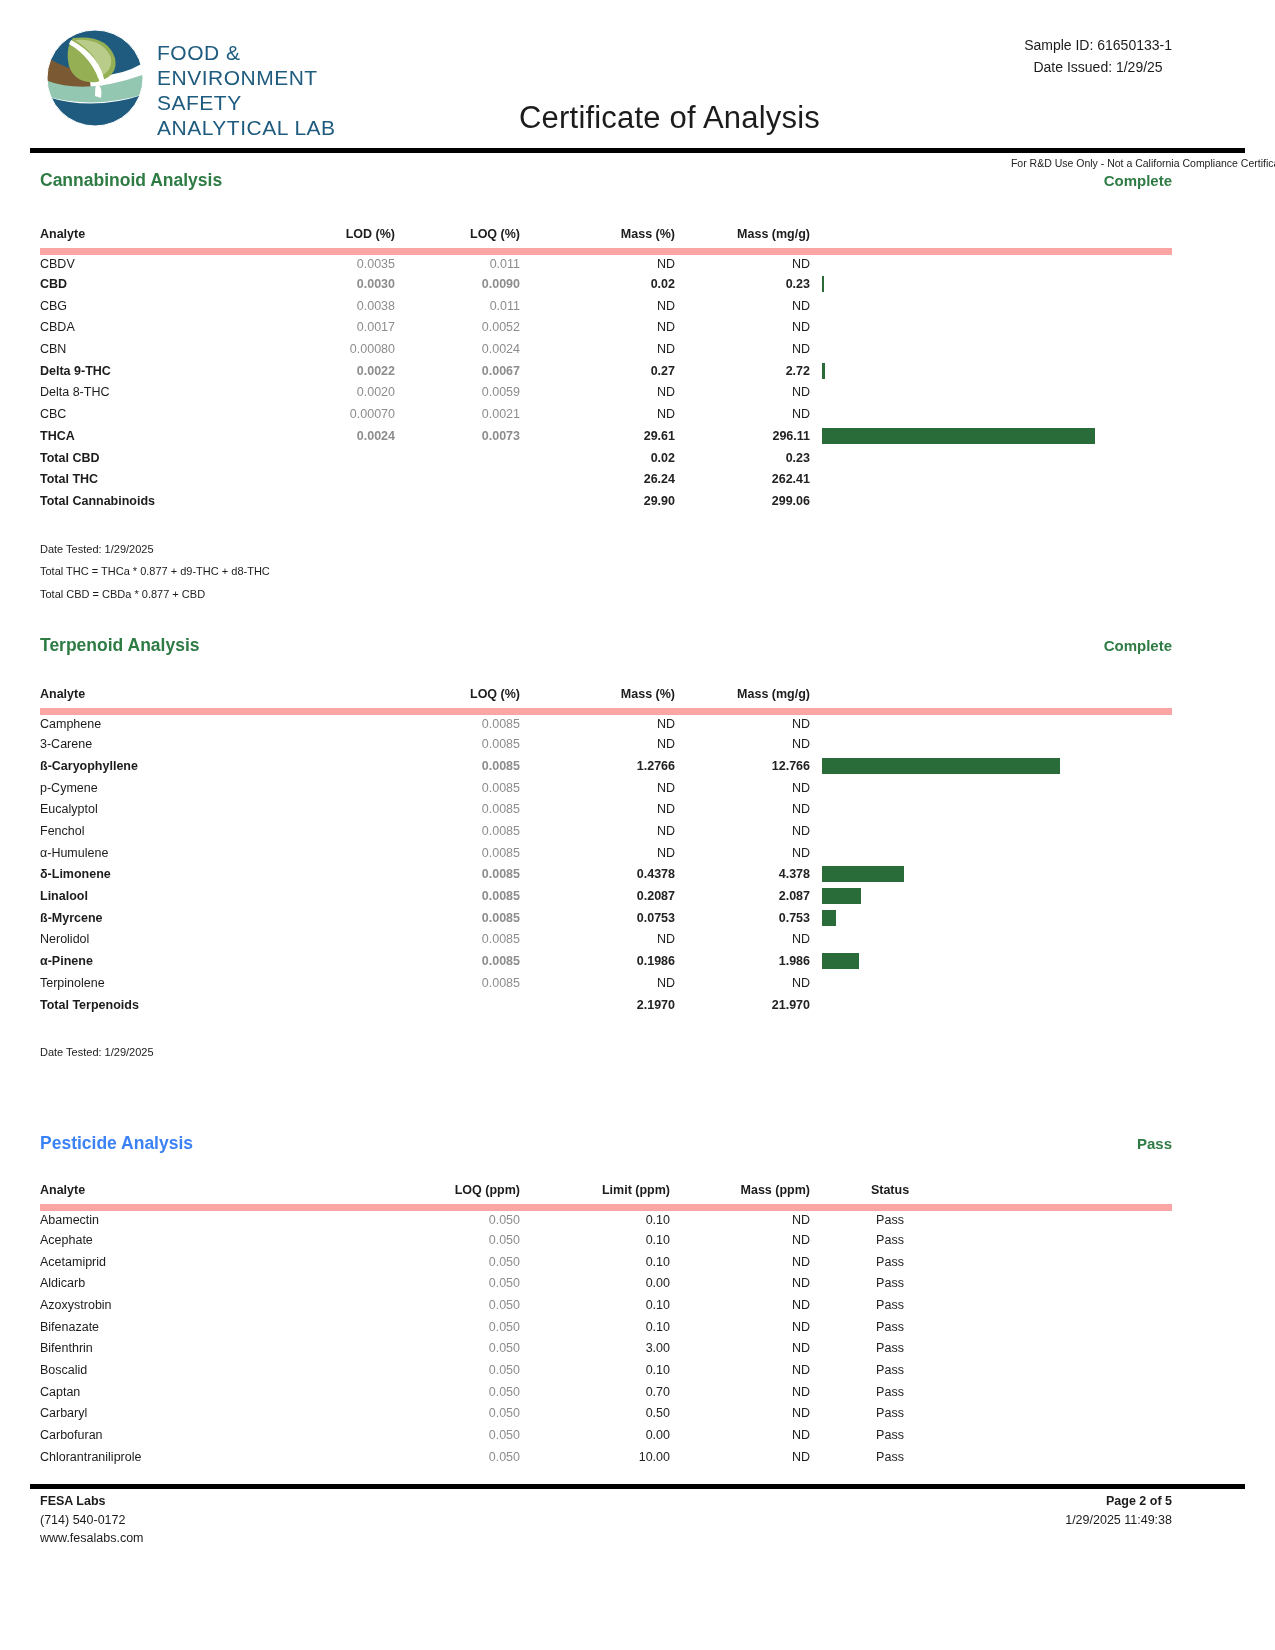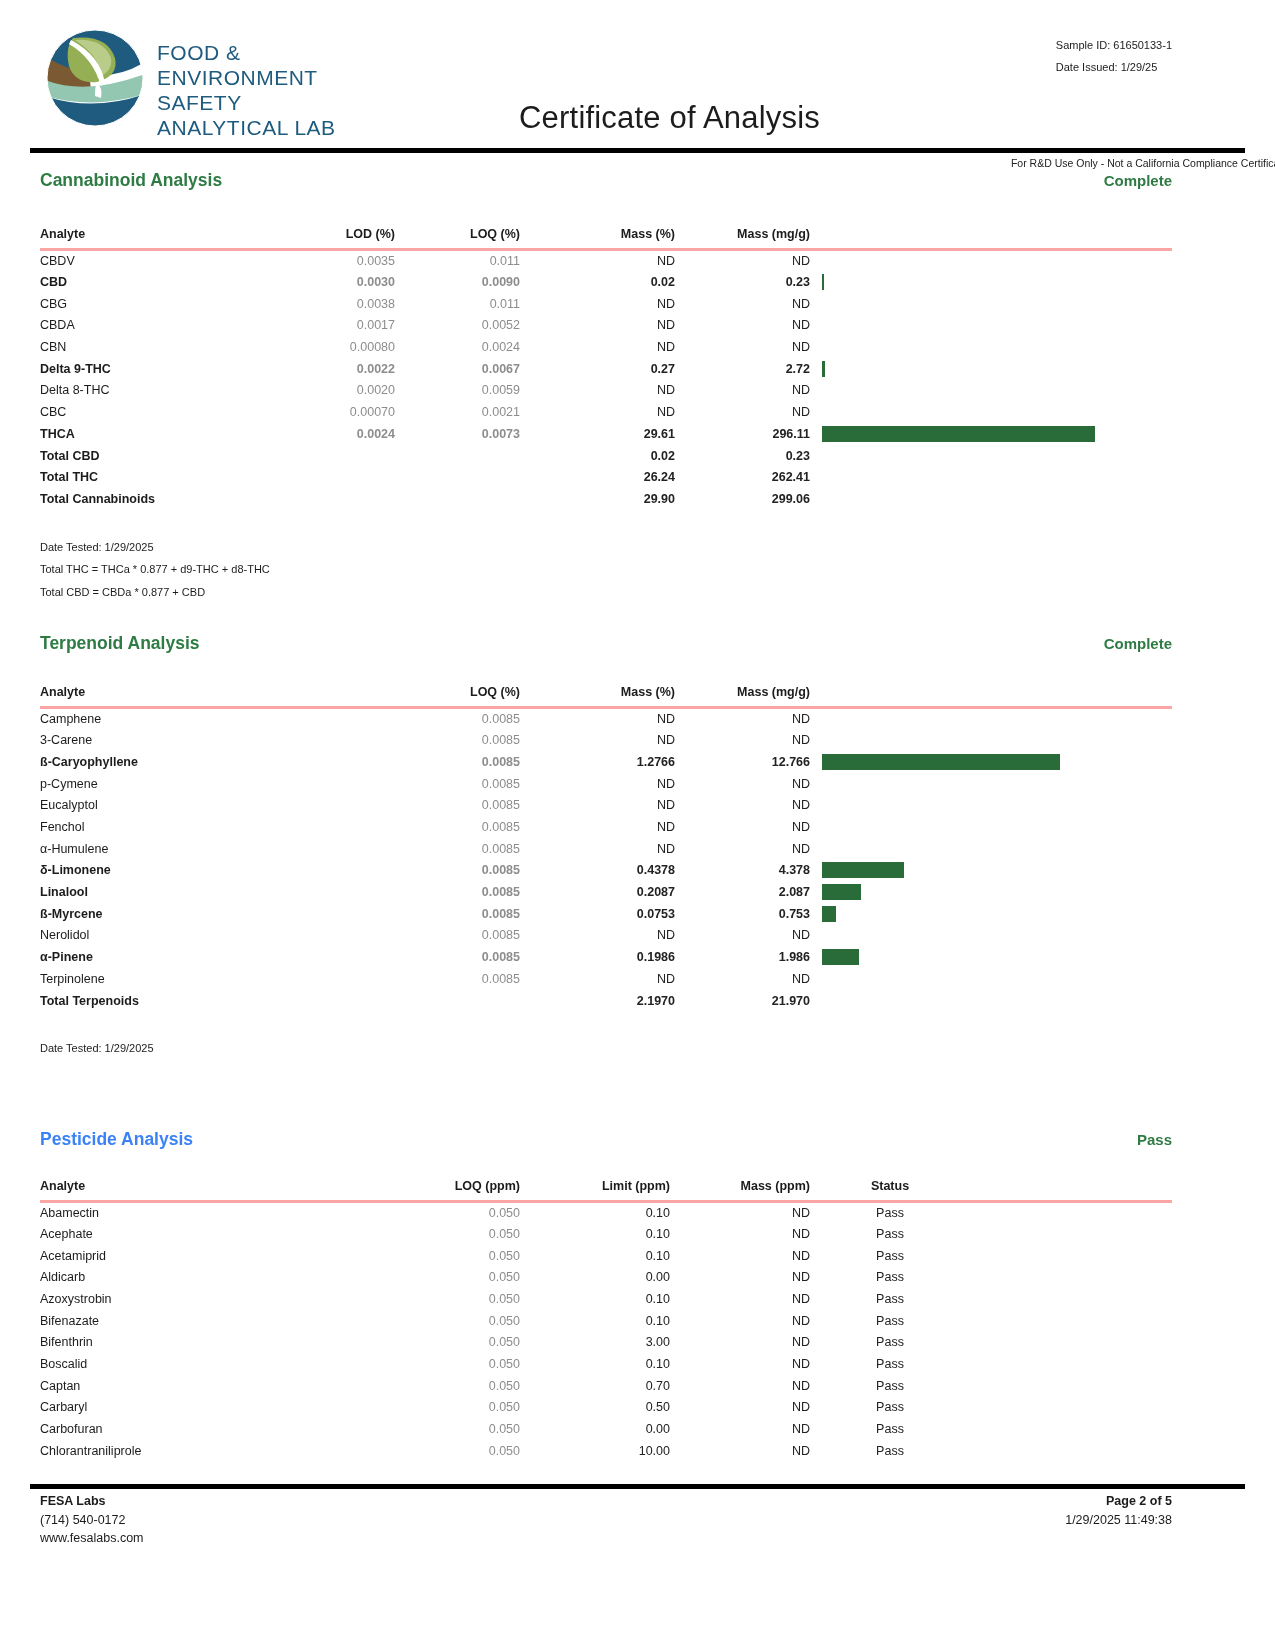--- a/index.html
+++ b/index.html
@@ -8,37 +8,37 @@
   *{margin:0;padding:0;box-sizing:border-box;}
   html,body{background:#ffffff;}
   body{font-family:"Liberation Sans",sans-serif;color:var(--ink);}
   .page{position:relative;width:1275px;height:1600px;background:#fff;overflow:hidden;}
 
   
   .logo{position:absolute;left:45px;top:28px;display:flex;align-items:flex-start;}
   .logo-emblem{width:100px;height:100px;}
   .logo-text{margin-left:12px;margin-top:12px;color:var(--logoblue);
     font-size:21px;line-height:25px;letter-spacing:.5px;font-weight:400;}
-  .meta{position:absolute;right:103px;top:34px;text-align:left;font-size:11px;line-height:22px;}
+  .meta{position:absolute;right:103px;top:34px;text-align:center;font-size:14px;line-height:22px;}
   .doc-title{position:absolute;left:8px;top:100px;width:100%;text-align:center;
     font-size:31px;font-weight:normal;letter-spacing:.2px;padding-left:48px;}
   .rule-thick{position:absolute;left:30px;width:1215px;height:5px;background:#000;}
   .rule-top{top:148px;}
   .disclaimer{position:absolute;left:16px;top:157px;width:100%;text-align:right;font-size:10.5px;color:#222;}
 
   
   .content{position:absolute;left:40px;top:170px;width:1132px;}
   .section-head{display:flex;justify-content:space-between;align-items:baseline;}
   .section-title{font-size:17.5px;font-weight:bold;color:var(--green);}
   .section-title.dark{color:#3b82f6;}
   .section-status{font-size:15px;font-weight:bold;color:var(--green);}
 
   table{border-collapse:collapse;width:1132px;table-layout:fixed;}
   thead th{font-size:12.5px;font-weight:bold;text-align:right;padding:0 0 7px 0;
-    border-bottom:3px solid #fca5a5;white-space:nowrap;}
+    border-bottom:7px solid #fca5a5;white-space:nowrap;}
   thead th.h-left{text-align:left;}
   thead th.h-center{text-align:center;}
   tbody td{font-size:12.5px;height:21.7px;padding:0;white-space:nowrap;
     text-align:right;vertical-align:middle;color:#222;}
   tbody td.col-analyte{text-align:left;color:#1c1c1c;}
   tbody td.col-lod,tbody td.col-loq{color:var(--muted);}
   tbody td.col-status{text-align:center;}
   tbody tr.bold td{font-weight:bold;}
   td.col-bar{padding-left:12px;text-align:left;}
   .bar{height:16px;background:var(--bar);}

